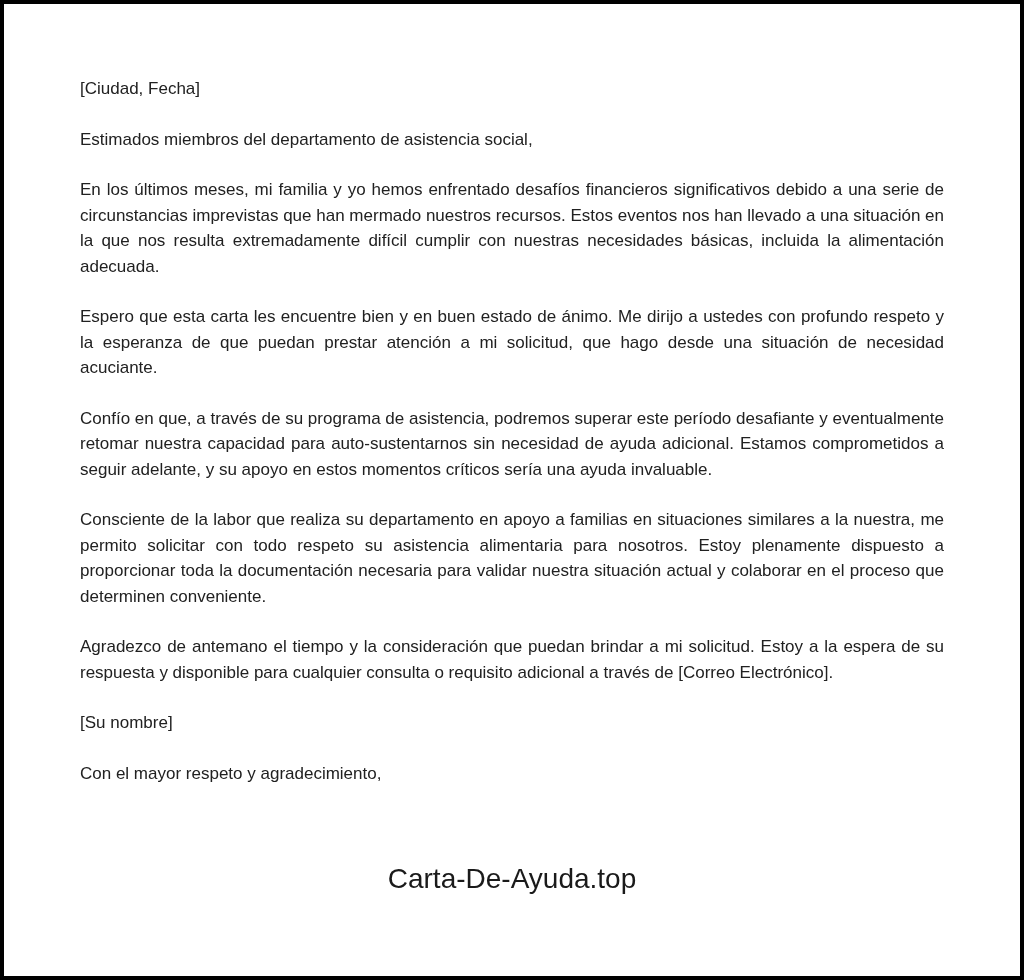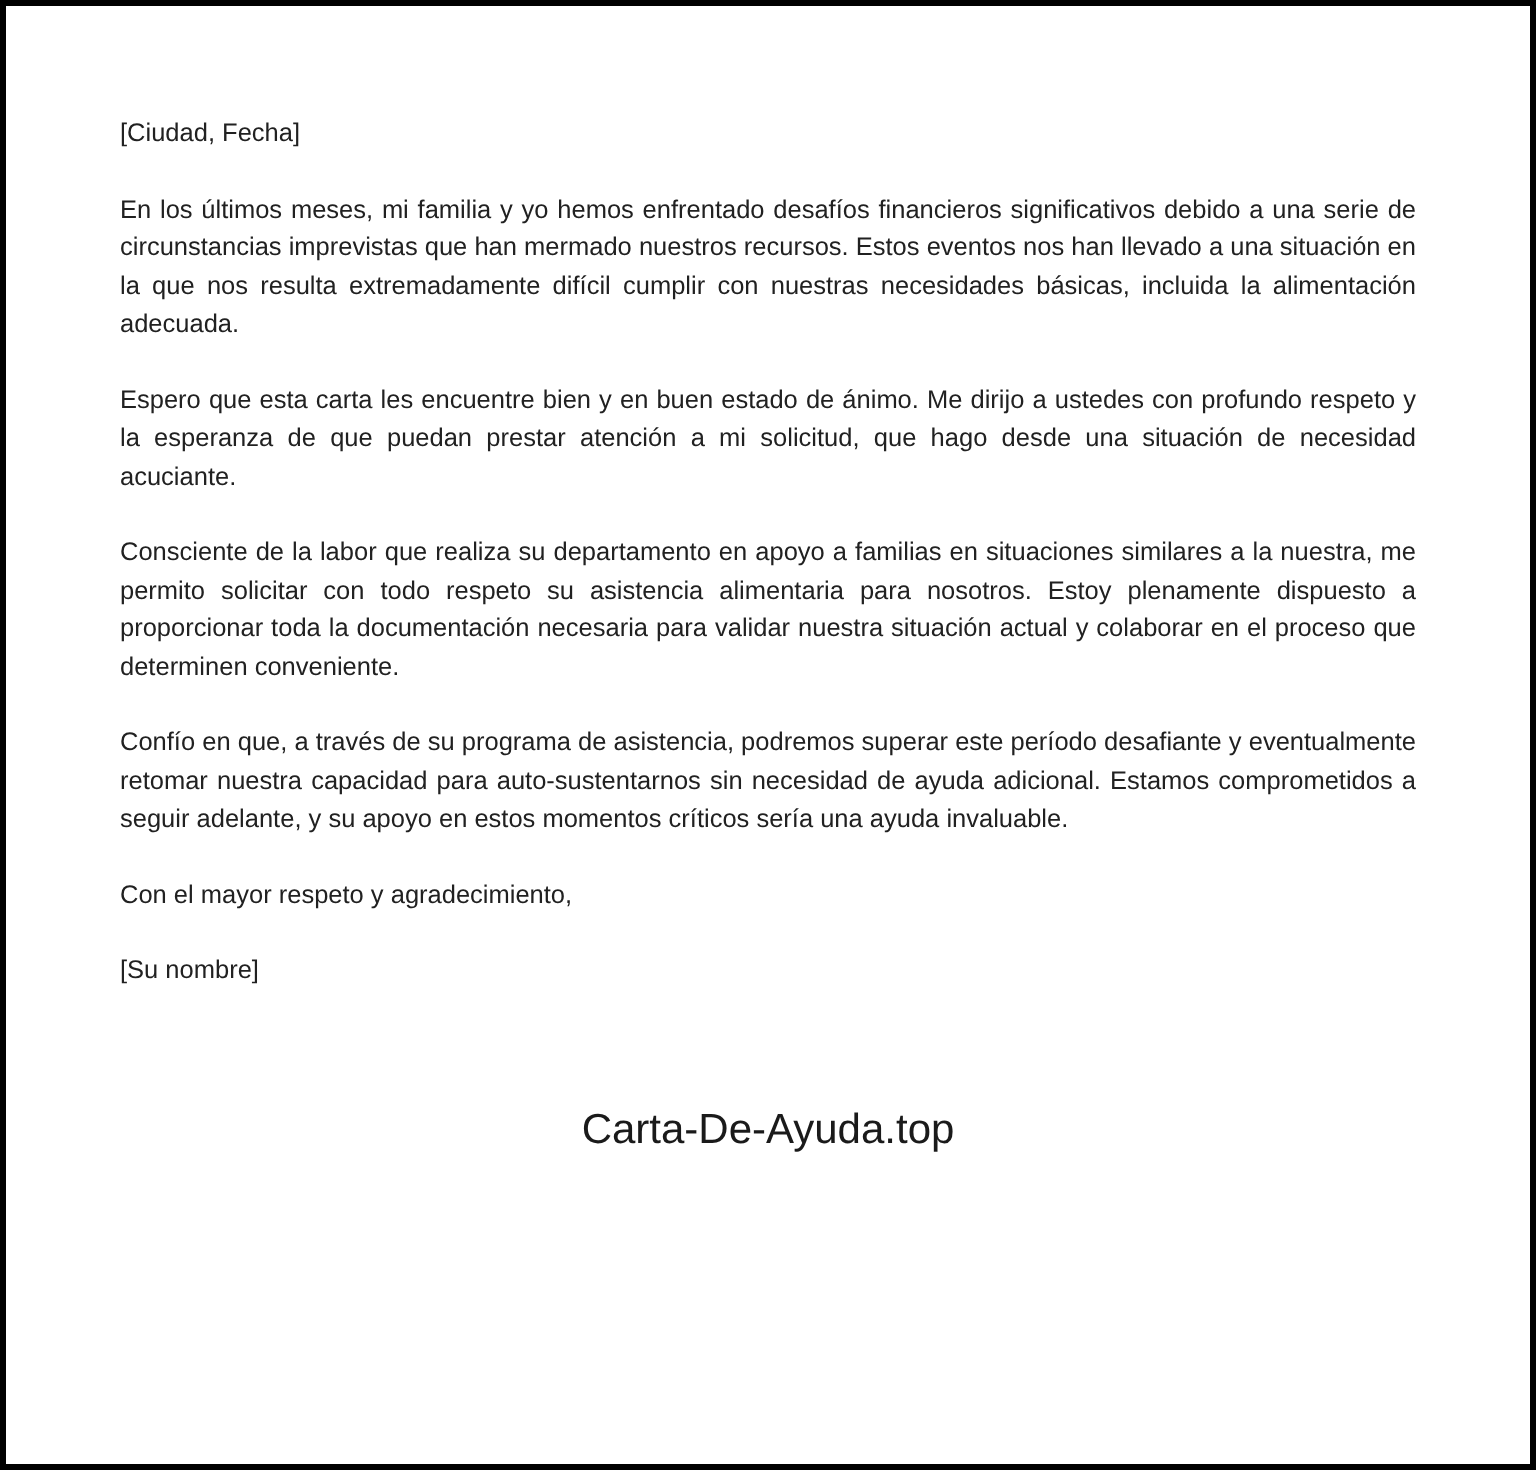--- a/index.html
+++ b/index.html
@@ -39,29 +39,31 @@
     color: #1a1a1a;
   }
 </style>
 </head>
 <body>
 
 <div class="page">
   <div class="letter-body">
     <p class="line-left">[Ciudad, Fecha]</p>
 
+    <p class="line-left">Estimados miembros del departamento de asistencia social,</p>
 
     <p class="para-justified">En los últimos meses, mi familia y yo hemos enfrentado desafíos financieros significativos debido a una serie de circunstancias imprevistas que han mermado nuestros recursos. Estos eventos nos han llevado a una situación en la que nos resulta extremadamente difícil cumplir con nuestras necesidades básicas, incluida la alimentación adecuada.</p>
 
     <p class="para-justified">Espero que esta carta les encuentre bien y en buen estado de ánimo. Me dirijo a ustedes con profundo respeto y la esperanza de que puedan prestar atención a mi solicitud, que hago desde una situación de necesidad acuciante.</p>
 
+    <p class="para-justified">Confío en que, a través de su programa de asistencia, podremos superar este período desafiante y eventualmente retomar nuestra capacidad para auto-sustentarnos sin necesidad de ayuda adicional. Estamos comprometidos a seguir adelante, y su apoyo en estos momentos críticos sería una ayuda invaluable.</p>
+
     <p class="para-justified">Consciente de la labor que realiza su departamento en apoyo a familias en situaciones similares a la nuestra, me permito solicitar con todo respeto su asistencia alimentaria para nosotros. Estoy plenamente dispuesto a proporcionar toda la documentación necesaria para validar nuestra situación actual y colaborar en el proceso que determinen conveniente.</p>
 
-    <p class="para-justified">Confío en que, a través de su programa de asistencia, podremos superar este período desafiante y eventualmente retomar nuestra capacidad para auto-sustentarnos sin necesidad de ayuda adicional. Estamos comprometidos a seguir adelante, y su apoyo en estos momentos críticos sería una ayuda invaluable.</p>
+    <p class="para-justified">Agradezco de antemano el tiempo y la consideración que puedan brindar a mi solicitud. Estoy a la espera de su respuesta y disponible para cualquier consulta o requisito adicional a través de [Correo Electrónico].</p>
 
+    <p class="line-left">[Su nombre]</p>
 
     <p class="line-left">Con el mayor respeto y agradecimiento,</p>
-
-    <p class="line-left">[Su nombre]</p>
 
     <div class="site-footer">Carta-De-Ayuda.top</div>
   </div>
 </div>
 
 </body></html>

